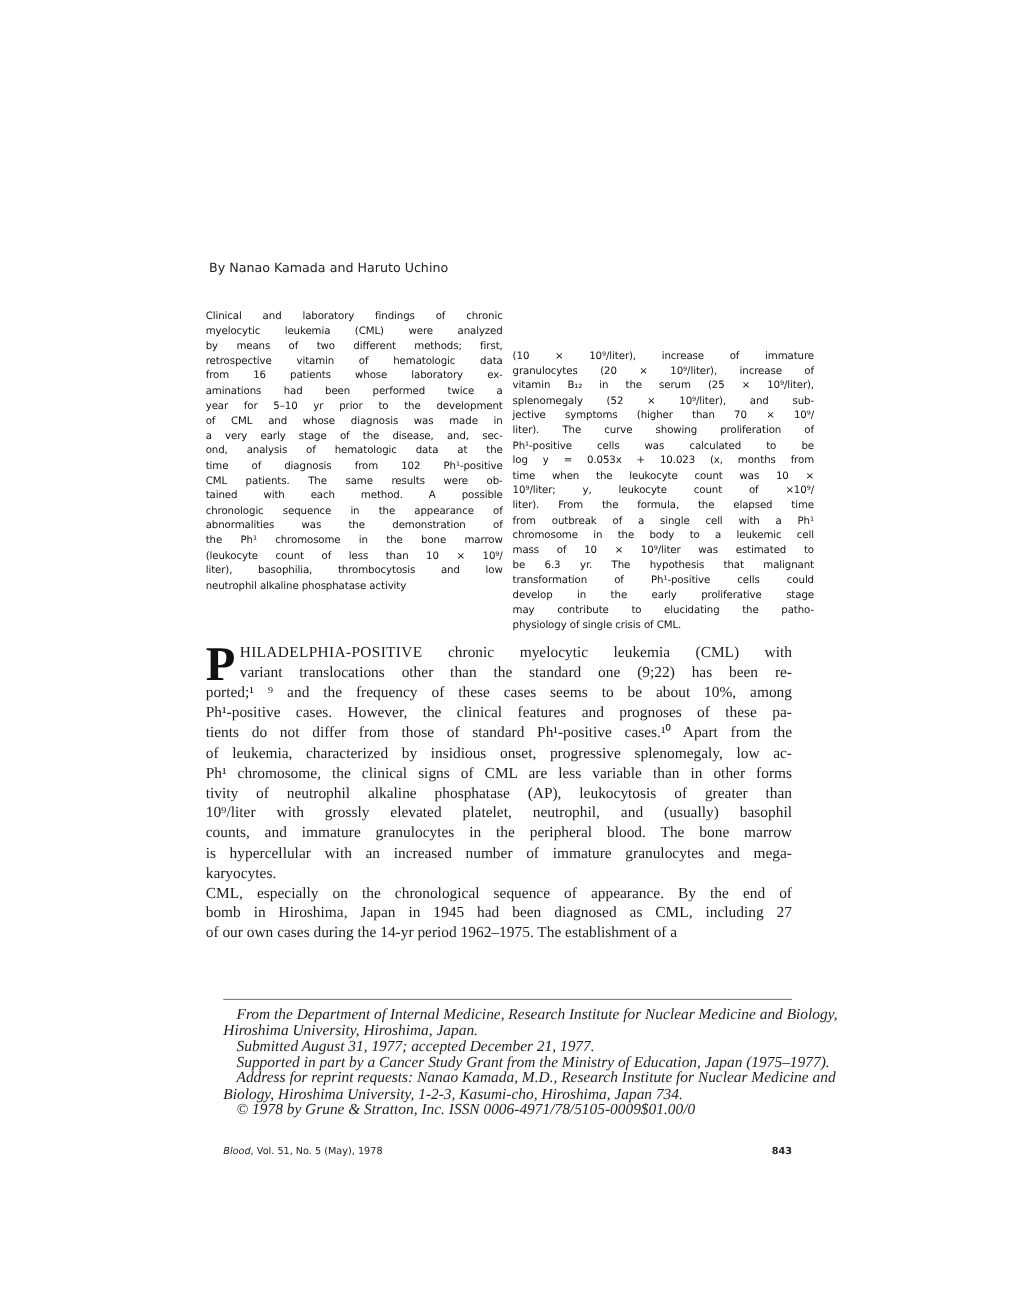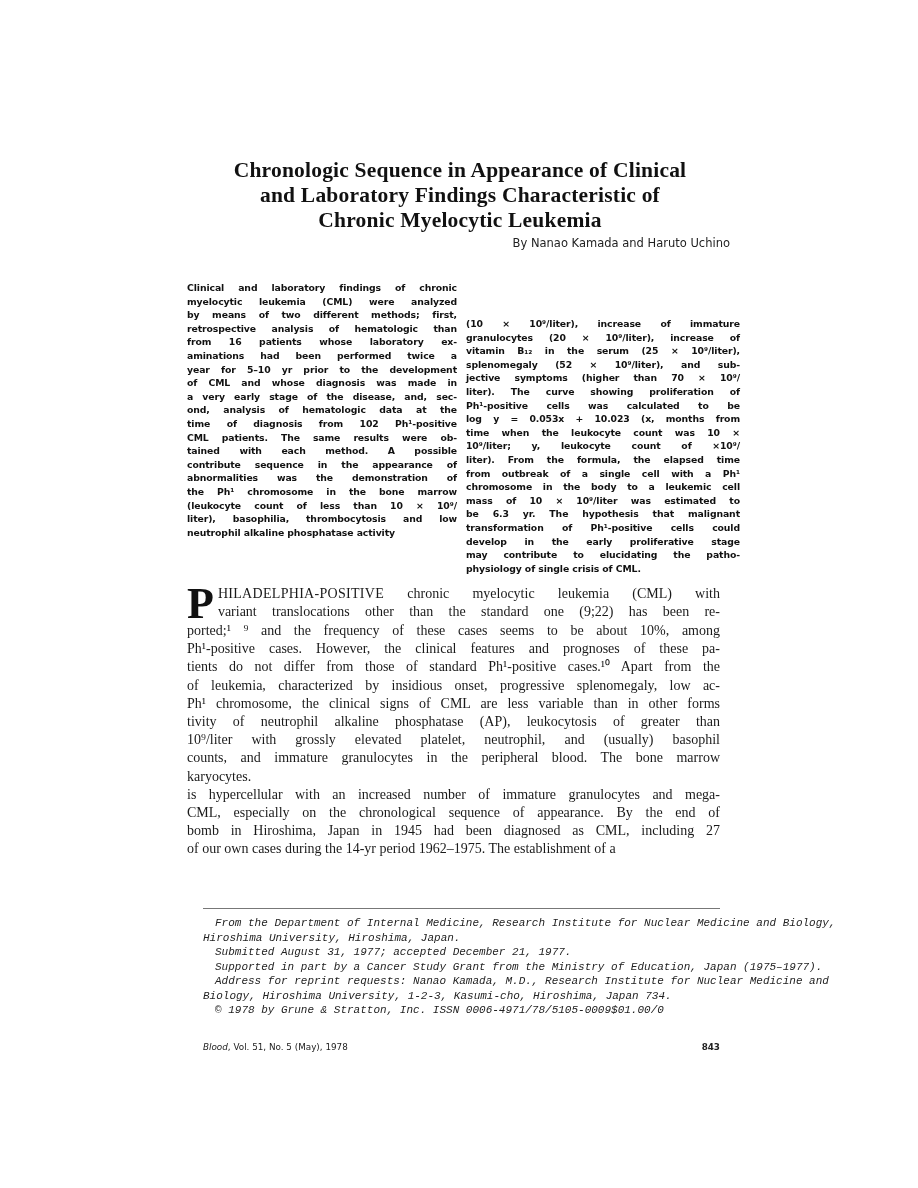--- a/index.html
+++ b/index.html
@@ -5,26 +5,26 @@
     html, body { margin: 0; padding: 0; background: #ffffff; }
     body { width: 918px; height: 1188px; position: relative; overflow: hidden; color: #111; }
     .page { position: absolute; left: 0; top: 0; width: 918px; height: 1188px; }
     .title {
       position: absolute; left: 190px; top: 158px; width: 540px;
       text-align: center; font-family: "Liberation Serif", serif; font-weight: bold;
       font-size: 21.5px; line-height: 25px; letter-spacing: 0.2px; color: #111;
     }
     .title div { white-space: nowrap; }
     .authors {
-      position: absolute; left: 190px; top: 236px; width: 540px; text-align: right;
+      position: absolute; left: 190px; top: 236px; width: 540px; text-align: left;
       font-family: "DejaVu Sans", sans-serif; font-size: 11.5px; color: #222;
     }
     .abstract {
       position: absolute; top: 281px; font-family: "DejaVu Sans", sans-serif;
-      font-weight: bold; font-size: 9.3px; line-height: 13.6px; color: #111;
+      font-weight: normal; font-size: 9.3px; line-height: 13.6px; color: #111;
       text-align: justify; letter-spacing: -0.1px;
     }
     .abstract .ln { display: block; text-align-last: justify; white-space: nowrap; }
     .abstract .ln.last { text-align-last: left; }
     .abs-left { left: 187px; width: 270px; }
     .abs-right { left: 466px; width: 274px; margin-top: 36px; }
     .body-text {
       position: absolute; left: 187px; top: 585px; width: 533px;
       font-family: "Liberation Serif", serif; font-size: 14px; line-height: 18.2px; color: #1a1a1a;
     }
@@ -35,61 +35,56 @@
       float: left; font-family: "Liberation Serif", serif; font-weight: bold;
       font-size: 44px; line-height: 36px; margin: 1px 4px 0 0; color: #111;
     }
     .smallcaps { letter-spacing: 0.3px; }
     .rule {
       position: absolute; left: 203px; top: 908px; width: 517px; height: 0;
       border-top: 1.5px solid #777;
     }
     .footnotes {
       position: absolute; left: 203px; top: 916px; width: 525px;
-      font-family: Liberation Mono, monospace; font-style: italic; font-size: 11px;
+      font-family: Liberation Serif, serif; font-style: italic; font-size: 14px;
       line-height: 14.5px; color: #222;
     }
     .footnotes .fn { display: block; white-space: nowrap; }
     .footnotes .fn.ind { padding-left: 12px; }
     .footer {
       position: absolute; left: 203px; top: 1042px; width: 517px;
       font-family: "DejaVu Sans", sans-serif; font-size: 8.8px; color: #222;
       display: flex; justify-content: space-between;
     }
     .footer .journal { font-style: italic; }
     .footer .pagenum { font-weight: bold; }
   </style>
 </head>
 <body>
 
 <div class="page">
 
-  <div class="title">
-    <div>Chronologic Sequence in Appearance of Clinical</div>
-    <div>and Laboratory Findings Characteristic of</div>
-    <div>Chronic Myelocytic Leukemia</div>
-  </div>
 
   <div class="authors">By Nanao Kamada and Haruto Uchino</div>
 
   <div class="abstract abs-left" id="absLeft">
       <span class="ln">Clinical and laboratory findings of chronic</span>
       <span class="ln">myelocytic leukemia (CML) were analyzed</span>
       <span class="ln">by means of two different methods; first,</span>
-      <span class="ln">retrospective analysis of hematologic than</span>
+      <span class="ln">retrospective vitamin of hematologic data</span>
       <span class="ln">from 16 patients whose laboratory ex-</span>
       <span class="ln">aminations had been performed twice a</span>
       <span class="ln">year for 5–10 yr prior to the development</span>
       <span class="ln">of CML and whose diagnosis was made in</span>
       <span class="ln">a very early stage of the disease, and, sec-</span>
       <span class="ln">ond, analysis of hematologic data at the</span>
       <span class="ln">time of diagnosis from 102 Ph¹-positive</span>
       <span class="ln">CML patients. The same results were ob-</span>
       <span class="ln">tained with each method. A possible</span>
-      <span class="ln">contribute sequence in the appearance of</span>
+      <span class="ln">chronologic sequence in the appearance of</span>
       <span class="ln">abnormalities was the demonstration of</span>
       <span class="ln">the Ph¹ chromosome in the bone marrow</span>
       <span class="ln">(leukocyte count of less than 10 × 10⁹/</span>
       <span class="ln">liter), basophilia, thrombocytosis and low</span>
       <span class="ln last">neutrophil alkaline phosphatase activity</span>
     </div>
   <div class="abstract abs-right" id="absRight">
       <span class="ln">(10 × 10⁹/liter), increase of immature</span>
       <span class="ln">granulocytes (20 × 10⁹/liter), increase of</span>
       <span class="ln">vitamin B₁₂ in the serum (25 × 10⁹/liter),</span>
@@ -117,22 +112,22 @@
     <span class="ln">variant translocations other than the standard one (9;22) has been re-</span>
     <div id="bodyRest" style="clear: left;">
         <span class="ln">ported;¹ ⁹ and the frequency of these cases seems to be about 10%, among</span>
         <span class="ln">Ph¹-positive cases. However, the clinical features and prognoses of these pa-</span>
         <span class="ln">tients do not differ from those of standard Ph¹-positive cases.¹⁰ Apart from the</span>
         <span class="ln">of leukemia, characterized by insidious onset, progressive splenomegaly, low ac-</span>
         <span class="ln">Ph¹ chromosome, the clinical signs of CML are less variable than in other forms</span>
         <span class="ln">tivity of neutrophil alkaline phosphatase (AP), leukocytosis of greater than</span>
         <span class="ln">10⁹/liter with grossly elevated platelet, neutrophil, and (usually) basophil</span>
         <span class="ln">counts, and immature granulocytes in the peripheral blood. The bone marrow</span>
+        <span class="ln">is hypercellular with an increased number of immature granulocytes and mega-</span>
         <span class="ln last">karyocytes.</span>
-        <span class="ln">is hypercellular with an increased number of immature granulocytes and mega-</span>
         <span class="ln">CML, especially on the chronological sequence of appearance. By the end of</span>
         <span class="ln">bomb in Hiroshima, Japan in 1945 had been diagnosed as CML, including 27</span>
         <span class="ln last">of our own cases during the 14-yr period 1962–1975. The establishment of a</span>
       </div>
   </div>
 
   <div class="rule"></div>
 
   <div class="footnotes" id="footnotes">
       <span class="fn ind">From the Department of Internal Medicine, Research Institute for Nuclear Medicine and Biology,</span>

